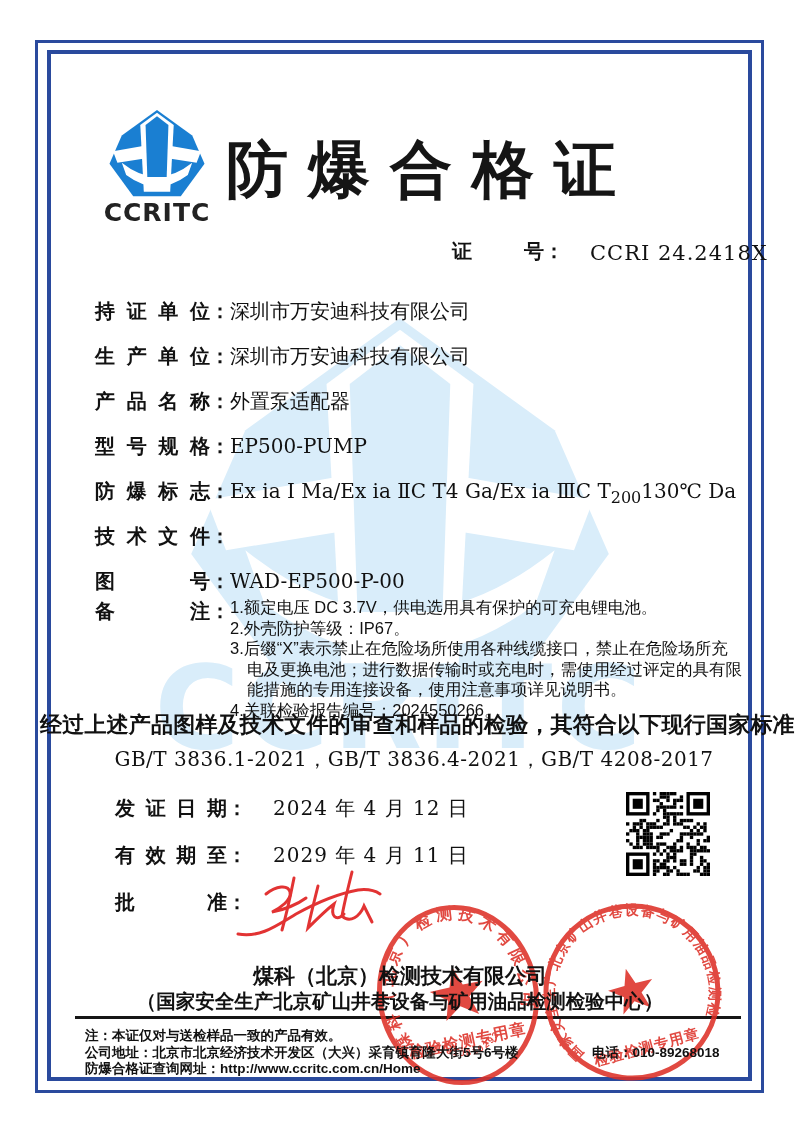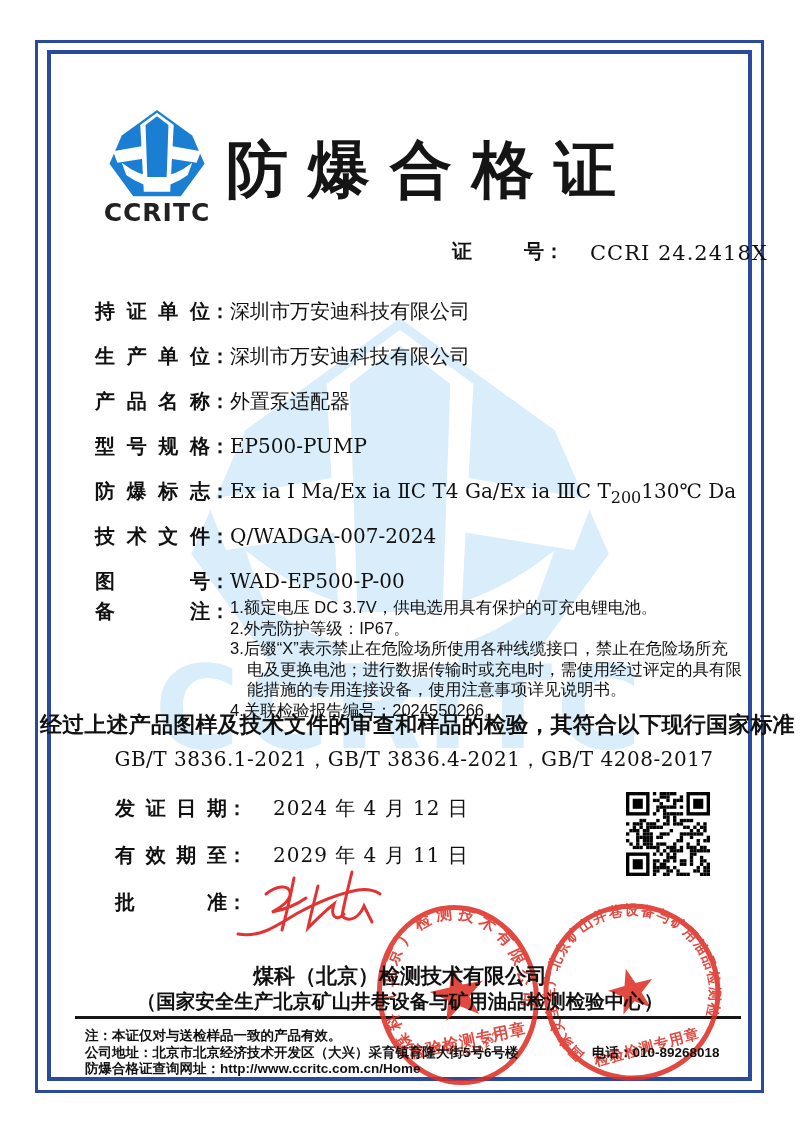--- a/index.html
+++ b/index.html
@@ -111,21 +111,20 @@
   <span class="fvalue">EP500-PUMP</span>
 </div>
 <div class="abs c frow" style="top:478px">
   <span class="flabel">防爆标志</span>
     <span class="fcolon">：</span>
   <span class="fvalue"><span>Ex ia Ⅰ Ma/Ex ia ⅡC T4 Ga/Ex ia ⅢC T</span><sub class="tsub">200</sub><span>130℃ Da</span></span>
 </div>
 <div class="abs c frow" style="top:523px">
   <span class="flabel">技术文件</span>
     <span class="fcolon">：</span>
-  <span class="fvalue">Q/WADGA-007-2024</span>
 </div>
 <div class="abs c frow" style="top:568px">
   <span class="flabel">图号</span>
     <span class="fcolon">：</span>
   <span class="fvalue">WAD-EP500-P-00</span>
 </div>
 
 <div class="abs c frow" style="top:598px">
   <span class="flabel">备注</span>
     <span class="fcolon">：</span>

